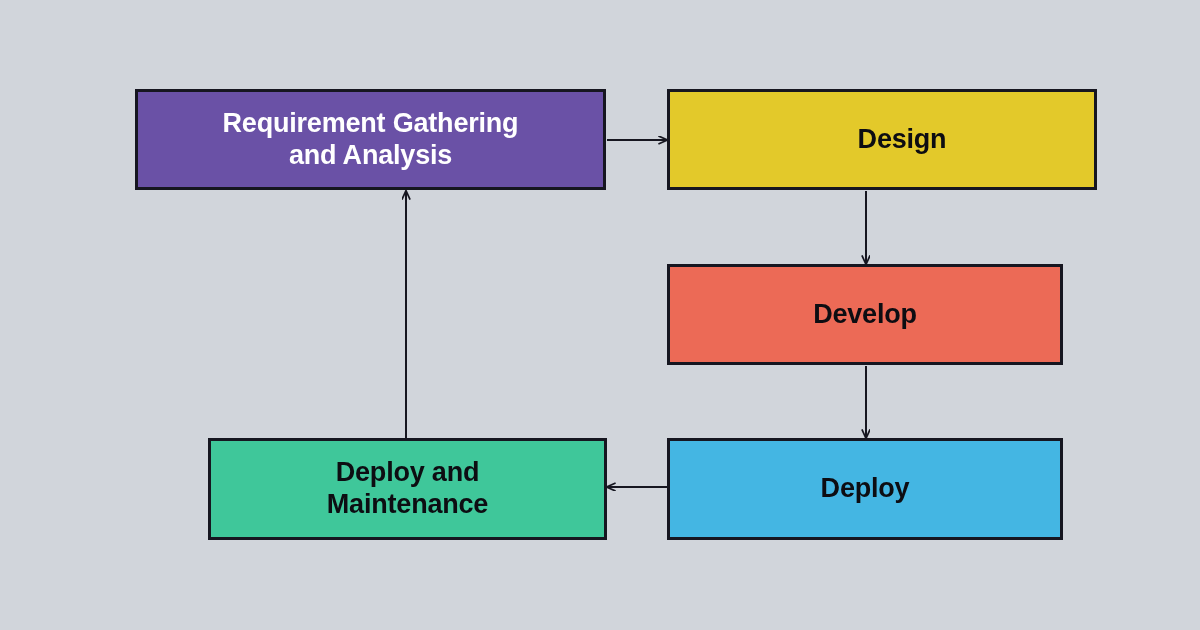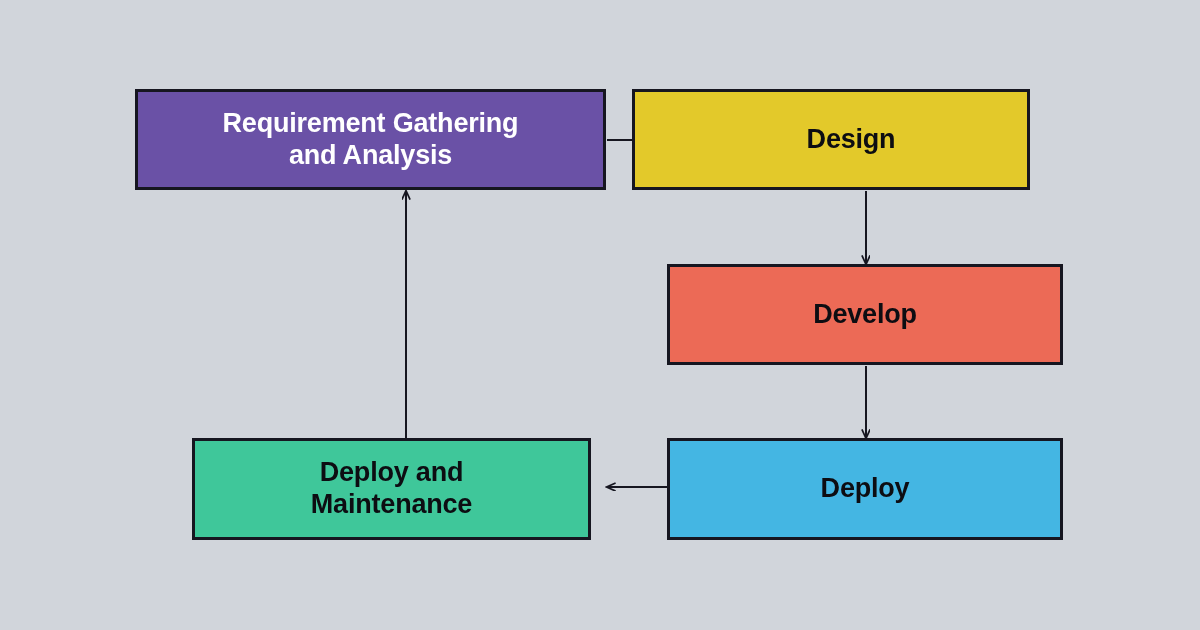--- a/index.html
+++ b/index.html
@@ -47,37 +47,37 @@
     white-space: pre-line;
     padding: 0 10px;
   }
   
   #node-requirements {
     left: 135px;  top: 89px;  width: 471px;  height: 101px;
     background: #6a51a6;
     color: #ffffff;
   }
   #node-design {
-    left: 632px;  top: 89px;  width: 398px;  height: 101px;
+    left: 667px;  top: 89px;  width: 430px;  height: 101px;
     background: #e3c92a;
     color: #0d0d12;
     padding-left: 40px;
   }
   #node-develop {
     left: 667px;  top: 264px; width: 396px;  height: 101px;
     background: #ec6a56;
     color: #0d0d12;
   }
   #node-testing {
     left: 667px;  top: 438px; width: 396px;  height: 102px;
     background: #44b6e3;
     color: #0d0d12;
   }
   #node-deploy {
-    left: 192px;  top: 438px; width: 399px;  height: 102px;
+    left: 208px;  top: 438px; width: 399px;  height: 102px;
     background: #3fc79a;
     color: #0d0d12;
   }
 </style>
 </head>
 <body>
 
 <div id="canvas">
 
   <svg id="edge-layer" viewBox="0 0 1200 630" width="1200" height="630" xmlns="http://www.w3.org/2000/svg">

